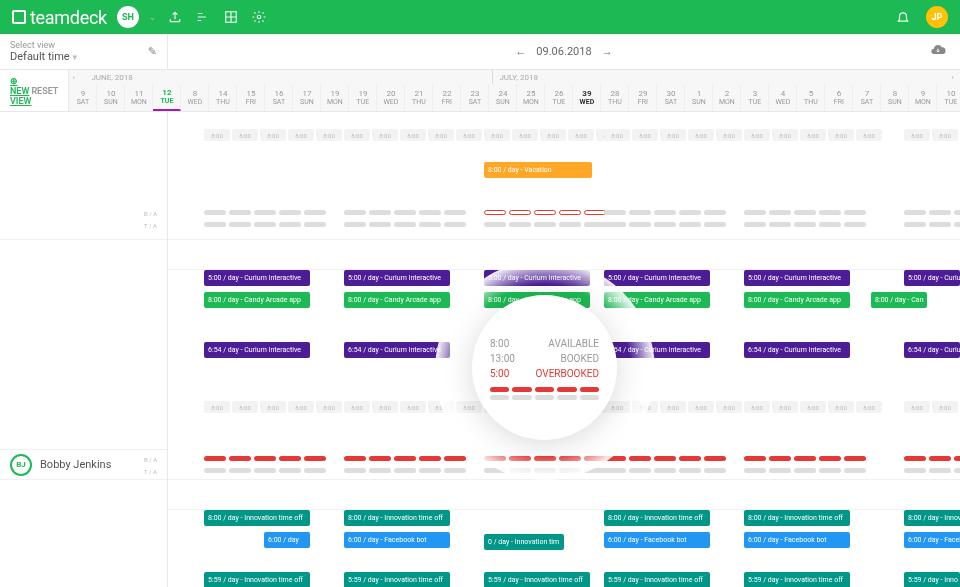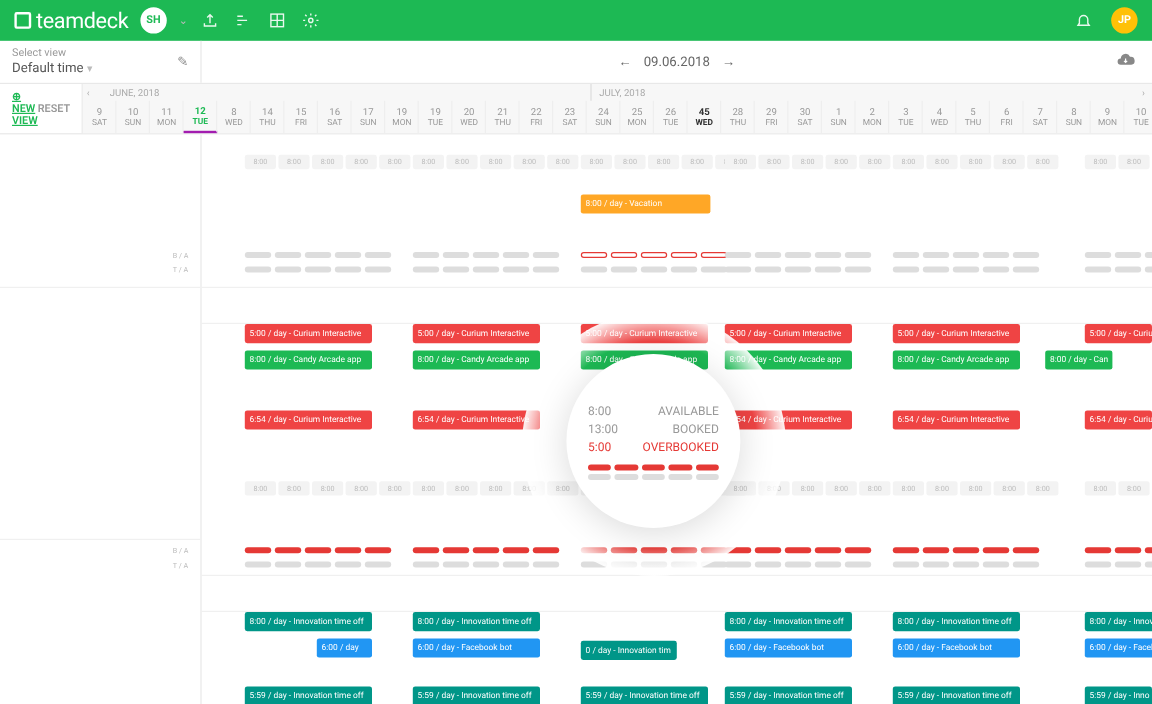--- a/index.html
+++ b/index.html
@@ -43,21 +43,21 @@
 .resrow { border-bottom:1px solid #f0f0f0; display:flex; align-items:center; padding:0 10px; gap:8px; }
 .resrow.tall { height:128px; }
 .resrow.named { height:30px; }
 .resav { width:22px; height:22px; border:2px solid #1db954; border-radius:50%; font-size:8px; font-weight:700; color:#1db954; display:flex; align-items:center; justify-content:center; background:#fff; }
 .resname { font-size:11px; color:#555; }
 
 .track { height:22px; display:flex; align-items:center; position:relative; }
 .hours { position:absolute; display:flex; gap:2px; }
 .hrbox { width:26px; height:12px; background:#f3f3f3; border-radius:2px; font-size:6px; color:#bbb; display:flex; align-items:center; justify-content:center; }
 .bar { position:absolute; height:16px; border-radius:2px; font-size:7px; color:#fff; padding:0 4px; display:flex; align-items:center; overflow:hidden; white-space:nowrap; }
-.bar.purple { background:#ef4444; }
+.bar.purple { background:#4c1d95; }
 .bar.green { background:#1db954; }
 .bar.orange { background:#ffa726; }
 .bar.teal { background:#009688; }
 .bar.blue { background:#2196f3; }
 
 .indrow { height:12px; position:relative; }
 .ind { position:absolute; display:flex; gap:3px; }
 .pill { width:22px; height:5px; border-radius:3px; }
 .pill.grey { background:#ddd; }
 .pill.red { background:#e53935; }
@@ -221,21 +221,21 @@
         </div>
         <div class="daycol">
           <span class="num">25</span>
           <span>MON</span>
         </div>
         <div class="daycol">
           <span class="num">26</span>
           <span>TUE</span>
         </div>
         <div class="daycol focus">
-          <span class="num">45</span>
+          <span class="num">39</span>
           <span>WED</span>
         </div>
         <div class="daycol">
           <span class="num">28</span>
           <span>THU</span>
         </div>
         <div class="daycol">
           <span class="num">29</span>
           <span>FRI</span>
         </div>
@@ -284,20 +284,24 @@
           <span>TUE</span>
         </div>
       </div>
   </div>
 </div>
 
 <div class="body">
   <div class="leftcol">
     <div class="resrow tall"></div>
     <div style="height:210px;border-bottom:1px solid #f0f0f0;"></div>
+    <div class="resrow named">
+      <div class="resav">BJ</div>
+      <div class="resname">Bobby Jenkins</div>
+    </div>
   </div>
 
   <div class="gridcol" id="gridcol">
 
     <div class="gridsection" style="height:128px;">
       <div class="track" style="top:6px;position:absolute;width:100%;">
         <div class="hours" id="hrs1">
             <div style="position: absolute; left: 36px; display: flex; gap: 2px;">
               <div class="hrbox">8:00</div>
               <div class="hrbox">8:00</div>

